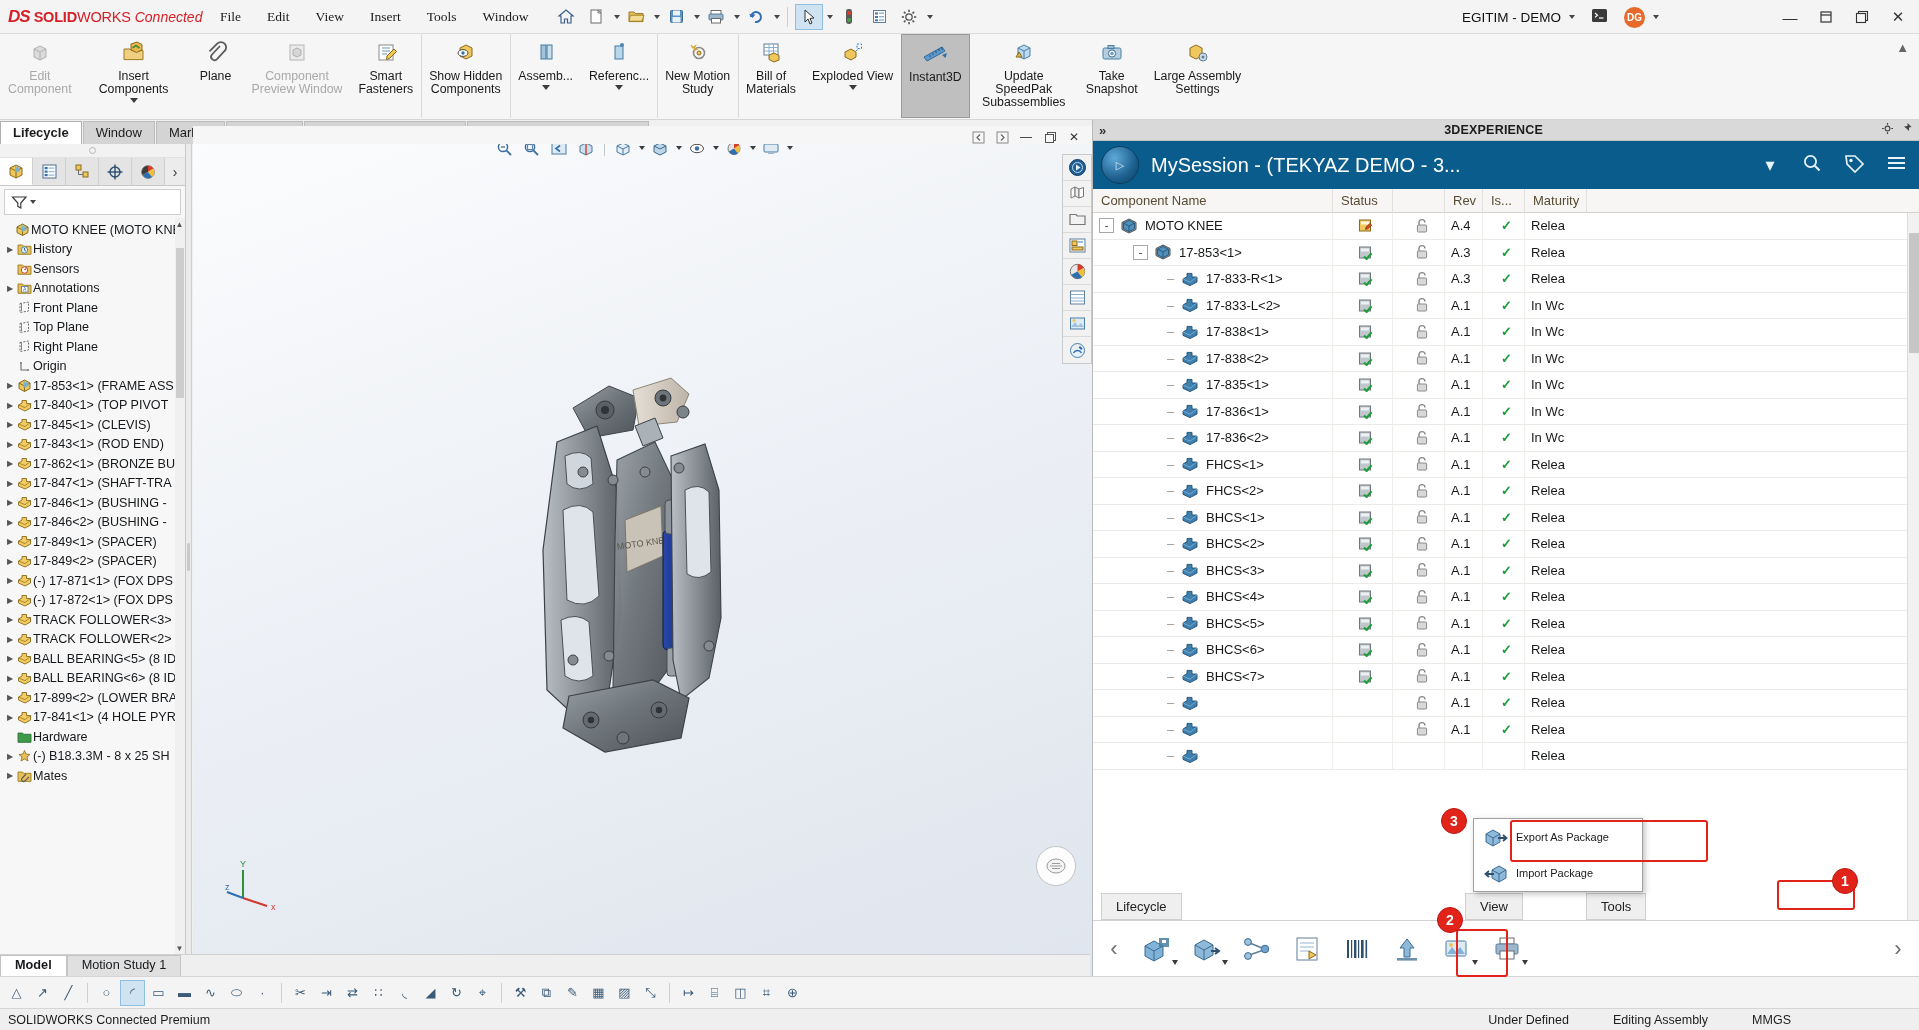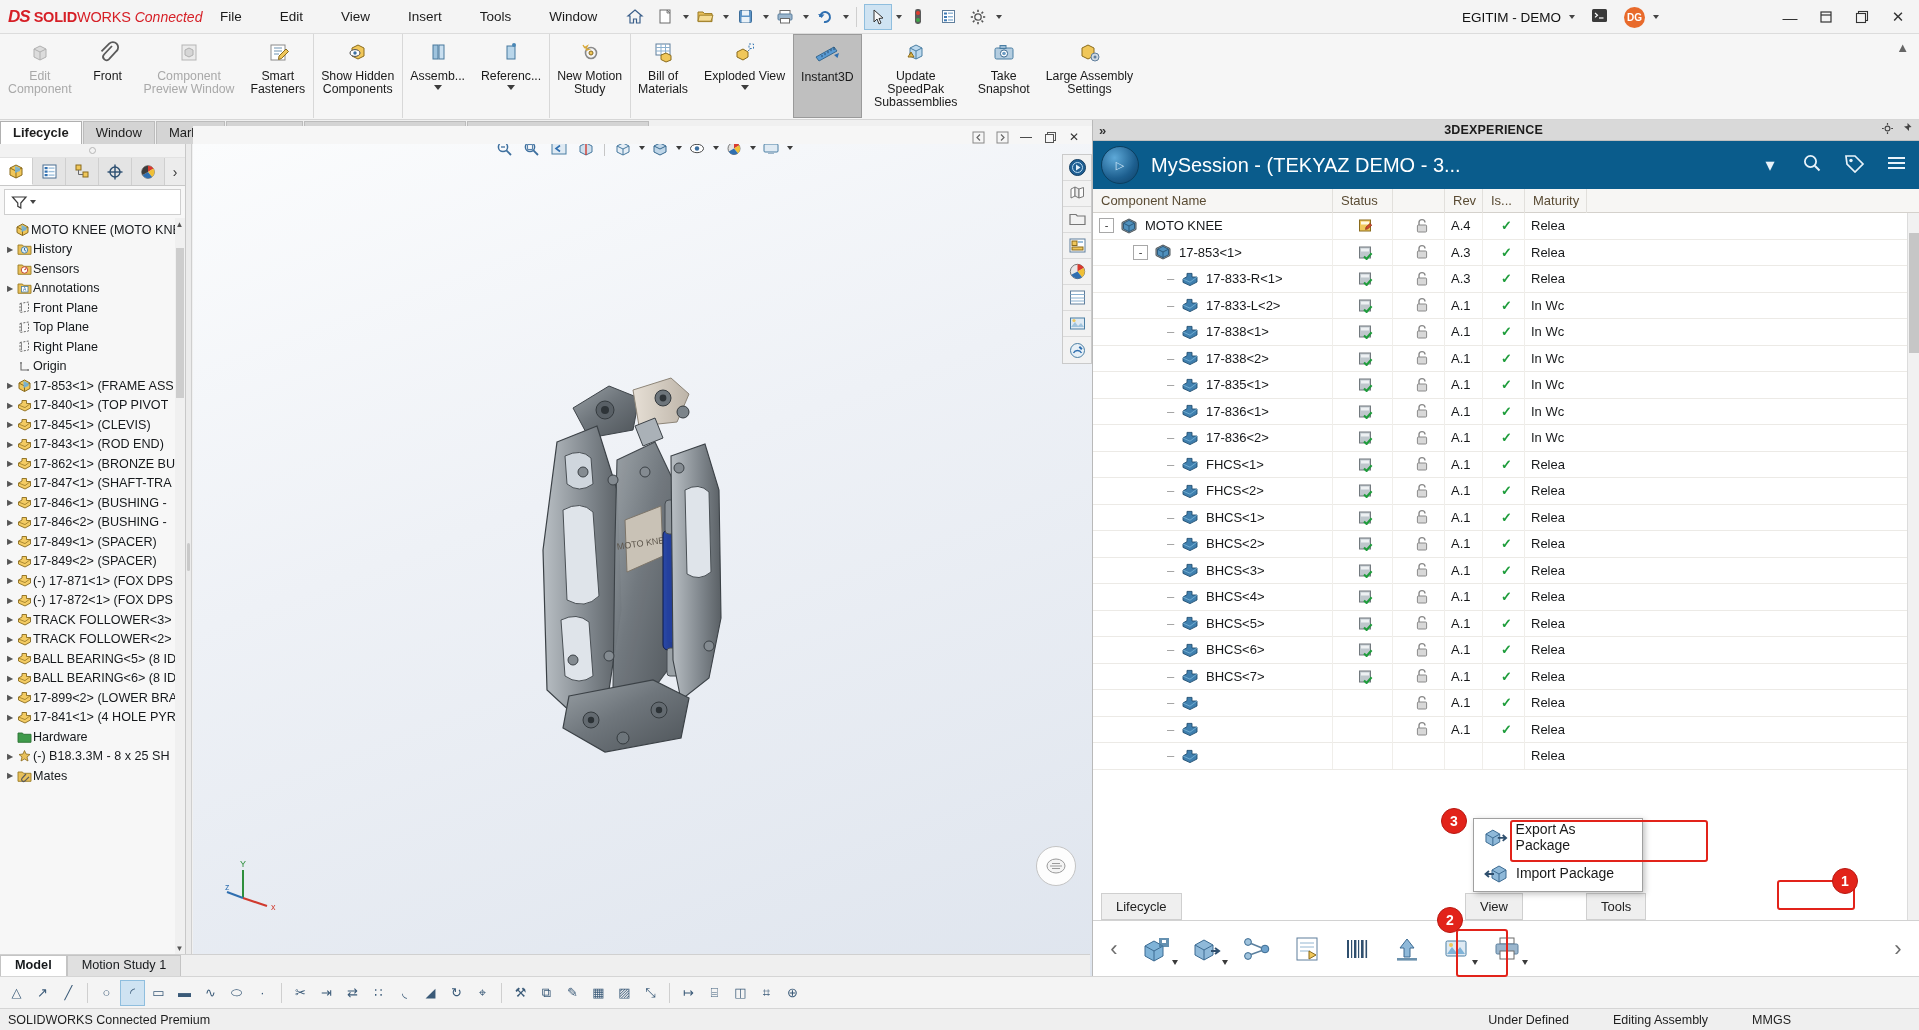--- a/index.html
+++ b/index.html
@@ -16,21 +16,21 @@
   
   .titlebar {
     position:absolute; left:0; top:0; width:1919px; height:34px;
     background:#f4f4f4; border-bottom:1px solid #dcdcdc;
     display:flex; align-items:center;
   }
   .brand { display:flex; align-items:center; padding-left:8px; width:200px; }
   .brand-logo { font-weight:bold; color:#d61f26; font-size:17px; letter-spacing:-1px; font-style:italic; }
   .brand-text { font-size:14.5px; color:#d61f26; font-weight:bold; margin-left:4px; letter-spacing:-0.2px;}
   .brand-conn { font-style:italic; font-weight:normal; color:#d61f26; margin-left:4px; font-size:14px;}
-  .menubar { display:flex; align-items:flex-end; gap:18px; margin-left:10px;}
+  .menubar { display:flex; align-items:flex-end; gap:6px; margin-left:10px;font-family:Liberation Serif, serif;}
   .menubar div { padding:4px 10px; font-size:13.5px; color:#1b1b1b; cursor:default; }
 
   .tb-icons { display:flex; align-items:center; gap:2px; margin-left:14px; }
   .tb-ic { width:28px; height:26px; display:flex; align-items:center; justify-content:center; position:relative;}
   .tb-sep { width:1px; height:20px; background:#cfcfcf; margin:0 5px;}
   .caret { width:0;height:0;border-left:3.5px solid transparent;border-right:3.5px solid transparent;border-top:4px solid #444; margin-left:2px;}
 
   .doc-title {
     position:absolute; left:930px; top:0; height:34px; display:flex; align-items:center; gap:8px;
     font-size:14px; color:#111;
@@ -187,21 +187,21 @@
   .ab-dd { position:absolute; right:3px; bottom:7px; width:0;height:0;border-left:3.5px solid transparent;border-right:3.5px solid transparent;border-top:5px solid #3b3b3b;}
 
   .pill-tabs { position:absolute; bottom:56px; display:flex; gap:0; }
   .pill { padding:5px 14px; background:#efefef; border:1px solid #cfcfcf; font-size:13px; color:#222;}
 
   
   .ctxmenu {
     position:absolute; background:#fff; border:1px solid #a0a0a0; box-shadow:2px 2px 6px rgba(0,0,0,.25);
     width:170px; z-index:50;
   }
-  .ctx-item { display:flex; align-items:center; gap:8px; height:36px; padding:0 10px; font-size:14px; color:#1a1a1a;}
+  .ctx-item { display:flex; align-items:center; gap:8px; height:36px; padding:0 10px; font-size:11px; color:#1a1a1a;}
 
   
   .callout {
     position:absolute; width:26px;height:26px;border-radius:50%; background:#e2231a; color:#fff;
     font-size:14px; font-weight:bold; display:flex;align-items:center;justify-content:center; z-index:60;
     border:1px solid #b81710;
   }
   .hlbox { position:absolute; border:2px solid #e2231a; border-radius:3px; z-index:55; pointer-events:none;}
 
   
@@ -376,28 +376,39 @@
         <svg width="26" height="26" viewBox="0 0 26 26">
             <path d="M7 9 L13 6 L19 9 L19 17 L13 20 L7 17 Z" fill="#dcdcdc" stroke="#b0b0b0"></path>
             <path d="M7 9 L13 12 L19 9" fill="none" stroke="#b0b0b0"></path>
             <line x1="13" y1="12" x2="13" y2="20" stroke="#b0b0b0"></line>
           </svg>
       </div>
       <div class="rb-lb" style="white-space:pre-line">Edit
 Component</div>
     </div>
 
+    <div class="rb-item">
+      <div class="rb-ic">
+        <svg width="26" height="26" viewBox="0 0 26 26">
+            <path d="M3 9 h6 l1.4 1.6 H22 v9 H3 Z" fill="#f0d080" stroke="#9a7a24"></path>
+            <path d="M10 4 L16 2 L21 4.5 L21 10 L15.5 12.5 L10 10 Z" fill="#e8b84a" stroke="#8a6b1c"></path>
+            <path d="M11.5 8 L15 5.5 L18.5 8" fill="none" stroke="#4b8a3c" stroke-width="1.6"></path>
+          </svg>
+      </div>
+      <div class="rb-lb">Insert Components</div>
+      <div class="rb-dd"></div>
+    </div>
 
     <div class="rb-item">
       <div class="rb-ic">
         <svg width="26" height="26" viewBox="0 0 26 26">
             <path d="M17 6 L9 14.5 a3.4 3.4 0 0 0 4.8 4.8 L21.6 11 a5.2 5.2 0 0 0-7.4-7.4 L6.5 11.4" fill="none" stroke="#5a5a5a" stroke-width="1.8"></path>
           </svg>
       </div>
-      <div class="rb-lb">Front</div>
+      <div class="rb-lb">Plane</div>
     </div>
 
     <div class="rb-item disabled">
       <div class="rb-ic">
         <svg width="26" height="26" viewBox="0 0 26 26">
             <rect x="6" y="5" width="14" height="15" fill="#ebebeb" stroke="#b5b5b5"></rect>
             <path d="M9 10 L13 8 L17 10 L17 15 L13 17 L9 15 Z" fill="#d6d6d6" stroke="#b0b0b0"></path>
           </svg>
       </div>
       <div class="rb-lb" style="white-space:pre-line">Component

